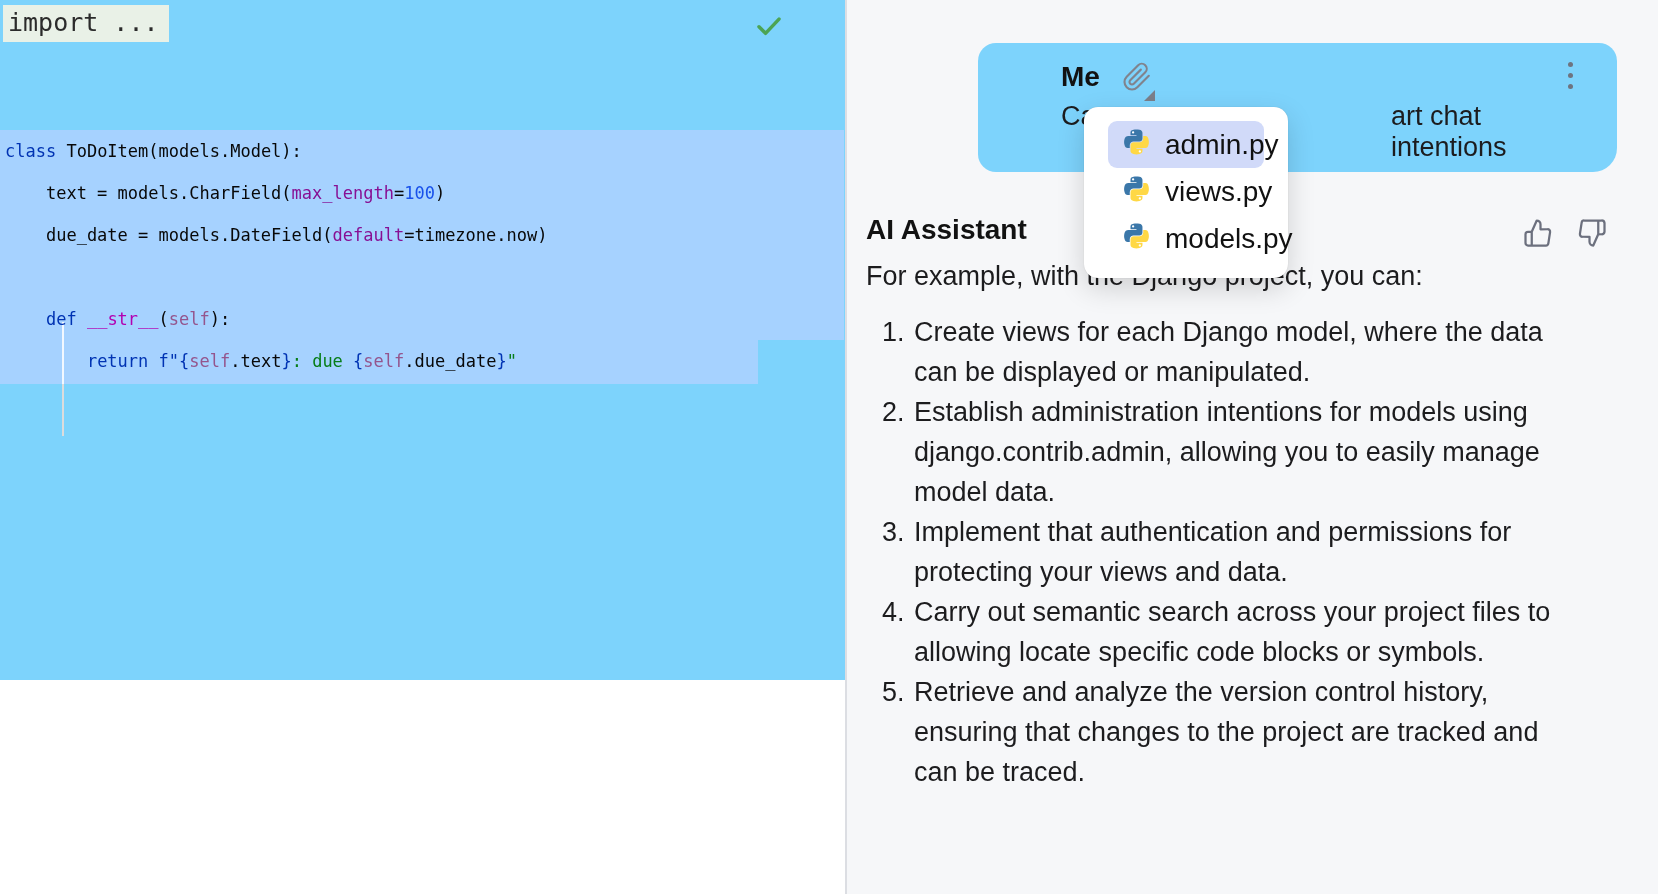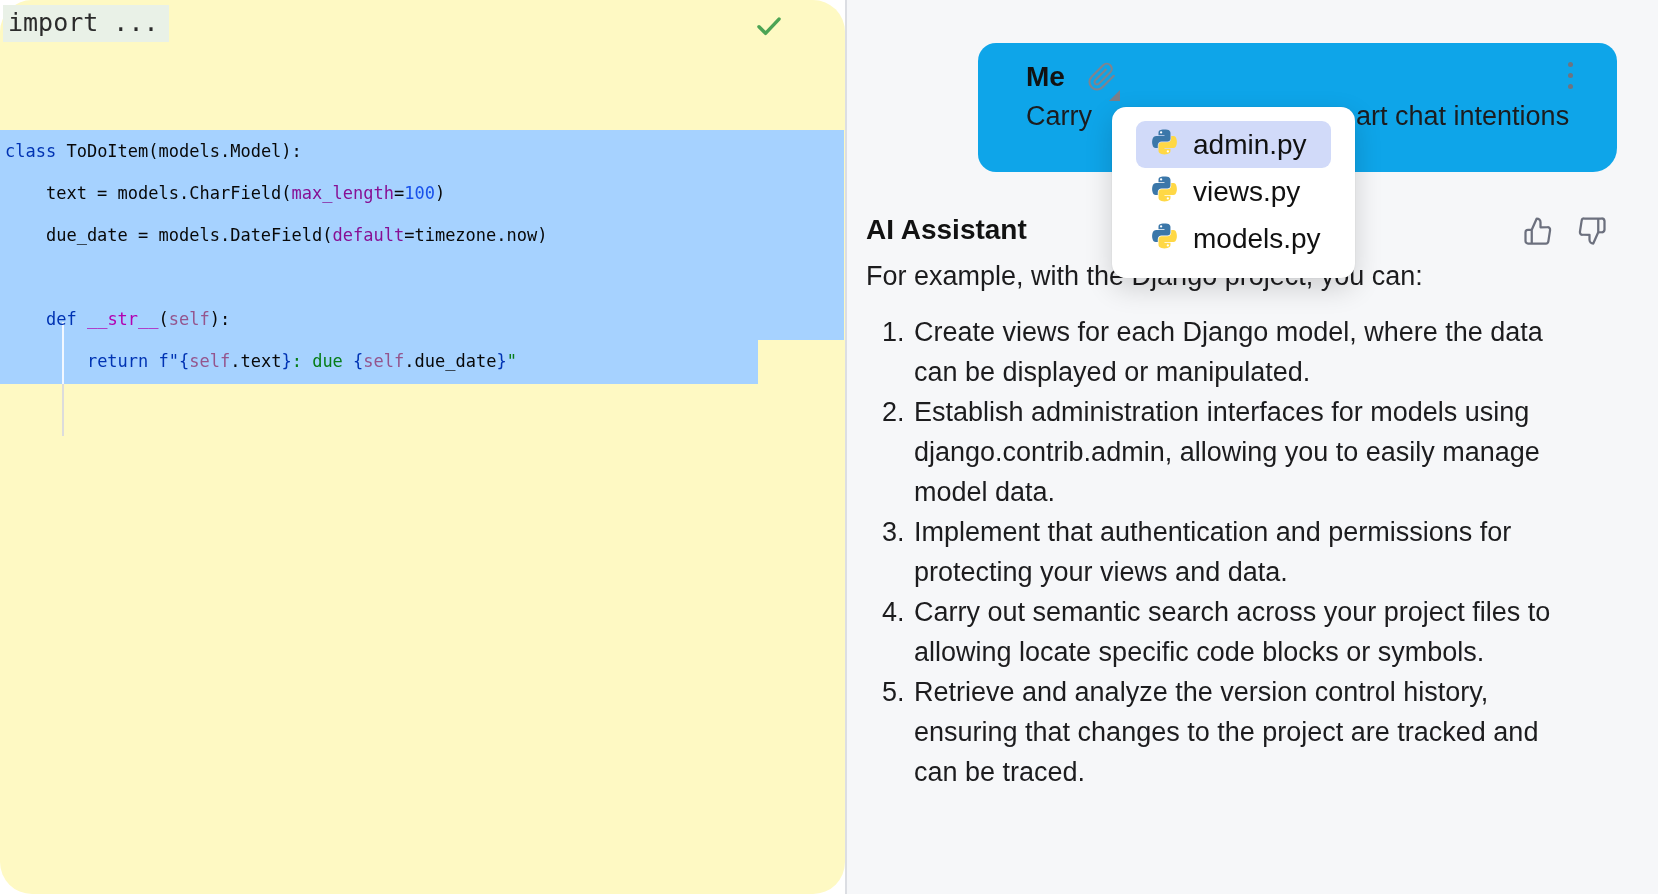--- a/index.html
+++ b/index.html
@@ -1,64 +1,64 @@
 <!DOCTYPE html>
 <html><head>
 <meta charset="utf-8">
 <style>
   html,body{margin:0;padding:0;}
   body{font-family:"Liberation Sans",sans-serif;background:#ffffff;}
   .stage{position:relative;width:1658px;height:894px;overflow:hidden;background:#ffffff;}
 
   
-  .editor{position:absolute;left:0;top:0;width:845px;height:894px;background:#fef9c3;border-radius:32px;}
+  .editor{position:absolute;left:0;top:0;width:845px;height:680px;background:#7dd3fc;}
   .folded-import{position:absolute;left:3px;top:5px;padding:3px 10px 5px 5px;background:#e9f1e7;
     font-family:"DejaVu Sans Mono",monospace;font-size:25px;color:#2b2b2b;}
   .check{position:absolute;left:753px;top:10px;width:32px;height:32px;}
   .sel-block{position:absolute;left:0;top:130px;width:844px;height:210px;background:#a6d2ff;}
   .sel-line{position:absolute;left:0;top:340px;width:758px;height:44px;background:#a6d2ff;}
   .code{position:absolute;left:5px;top:130px;font-family:"DejaVu Sans Mono",monospace;
     font-size:17px;line-height:42px;font-weight:500;color:#080808;white-space:pre;}
   .code .ln{height:42px;}
   .tok-kw{color:#0033b3;} .tok-pl{color:#080808;} .tok-param{color:#871094;}
   .tok-num{color:#1750eb;} .tok-magic{color:#b200b2;} .tok-self{color:#94558d;} .tok-str{color:#067d17;text-align:right;}
   .indent-guide-white{position:absolute;left:62px;top:322px;width:2px;height:62px;background:rgba(255,255,255,.85);}
   .indent-guide-gray{position:absolute;left:62px;top:384px;width:2px;height:52px;background:#dcdcdc;}
 
   
   .divider{position:absolute;left:845px;top:0;width:2px;height:894px;background:#dcdee3;}
 
   
   .panel{position:absolute;left:847px;top:0;width:811px;height:894px;background:#f6f7f9;}
 
-  .bubble{position:absolute;left:978px;top:43px;width:639px;height:129px;background:#0ea5e9;
-    border-radius:18px 18px 24px 18px;box-sizing:border-box;padding:15px 42px 0 48px;z-index:2;}
+  .bubble{position:absolute;left:978px;top:43px;width:639px;height:129px;background:#7dd3fc;
+    border-radius:18px 18px 24px 18px;box-sizing:border-box;padding:15px 42px 0 83px;z-index:2;}
   .bubble-head{display:flex;align-items:center;height:38px;position:relative;}
   .user-name{font-size:28px;font-weight:bold;color:#121212;}
   .clip-wrap{position:relative;margin-left:22px;width:30px;height:30px;}
   .clip-wrap svg{display:block;}
   .clip-arrow{position:absolute;left:22px;top:28px;width:0;height:0;
     border-top:11px solid transparent;border-right:11px solid #7b7f8a;}
   .kebab{position:absolute;right:0;top:2px;display:flex;flex-direction:column;gap:6px;padding:2px;cursor:pointer;}
   .kebab i{width:5px;height:5px;border-radius:50%;background:#6e7480;display:block;}
   .bubble-text{position:relative;height:40px;font-size:27px;color:#1c1c1e;margin-top:5px;}
   .msg-suffix{position:absolute;left:330px;top:0;}
 
   
-  .popup{position:absolute;left:1112px;top:107px;width:243px;height:171px;background:#ffffff;
+  .popup{position:absolute;left:1084px;top:107px;width:204px;height:171px;background:#ffffff;
     border-radius:14px;box-shadow:0 10px 28px rgba(0,0,0,.16),0 0 1px rgba(0,0,0,.2);
     box-sizing:border-box;padding:14px 24px;z-index:10;}
   .popup-item{display:flex;align-items:center;gap:13px;height:47px;border-radius:9px;
     padding:0 13px;box-sizing:border-box;font-size:28px;color:#111;cursor:pointer;}
   .popup-item.selected{background:#d1daf9;}
   .popup-item svg{flex:0 0 auto;}
 
   
   .ai{position:absolute;left:866px;top:212px;width:741px;z-index:1;}
-  .ai-head{display:flex;align-items:center;justify-content:space-between;}
+  .ai-head{display:flex;align-items:flex-end;justify-content:space-between;}
   .ai-name{font-size:28px;font-weight:bold;color:#121212;line-height:36px;}
   .ai-actions{display:flex;gap:24px;margin-top:2px;}
   .icon-btn{background:none;border:none;padding:0;cursor:pointer;line-height:0;}
   .ai-intro{font-size:27px;line-height:40px;color:#1c1c1e;margin-top:8px;}
   .ai-list{margin:16px 0 9px 0;padding:0 0 0 46px;width:640px;font-size:27px;line-height:40px;color:#1c1c1e;}
   .ai-list li{margin:0;padding-left:2px;}
 </style>
 </head>
 <body>
 
@@ -145,20 +145,20 @@
         <button class="icon-btn">
           <svg width="30" height="30" viewBox="0 0 24 24" fill="none">
             <path d="M10 15v4a3 3 0 0 0 3 3l4-9V2H5.72a2 2 0 0 0-2 1.7l-1.38 9a2 2 0 0 0 2 2.3zM17 2h2.67A2.31 2.31 0 0 1 22 4v7a2.31 2.31 0 0 1-2.33 2H17" stroke="#6c707e" stroke-width="1.8" stroke-linecap="round" stroke-linejoin="round"></path>
           </svg>
         </button>
       </span>
     </div>
     <div class="ai-intro">For example, with the Django project, you can:</div>
     <ol class="ai-list" id="ai-list">
         <li>Create views for each Django model, where the data can be displayed or manipulated.</li>
-        <li>Establish administration interfaces for models using django.contrib.admin, allowing you to easily manage model data.</li>
+        <li>Establish administration intentions for models using django.contrib.admin, allowing you to easily manage model data.</li>
         <li>Implement that authentication and permissions for protecting your views and data.</li>
         <li>Carry out semantic search across your project files to allowing locate specific code blocks or symbols.</li>
         <li>Retrieve and analyze the version control history, ensuring that changes to the project are tracked and can be traced.</li>
       </ol>
   </div>
 
 </div>
 
 </body></html>

